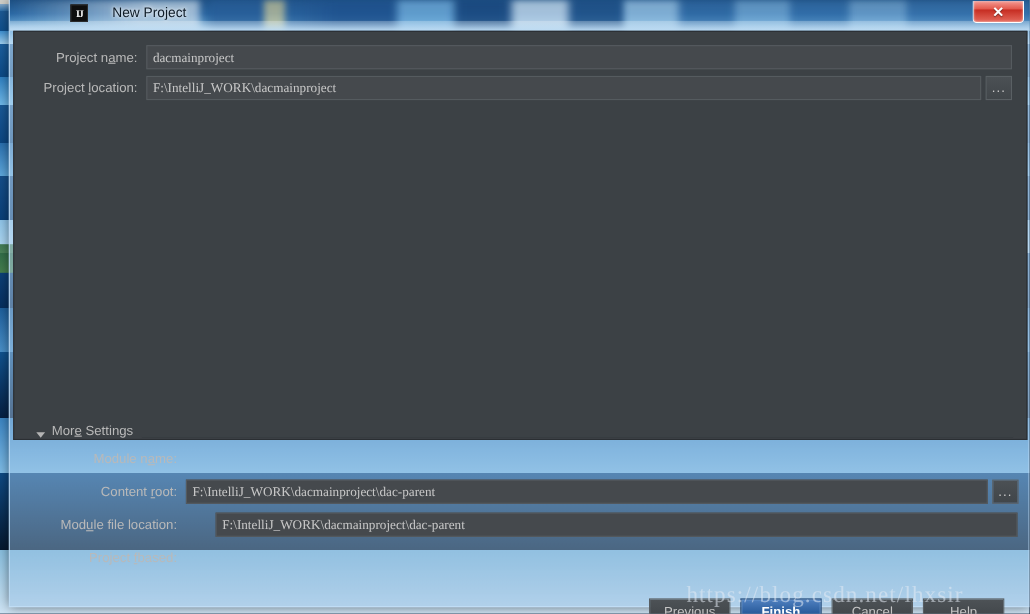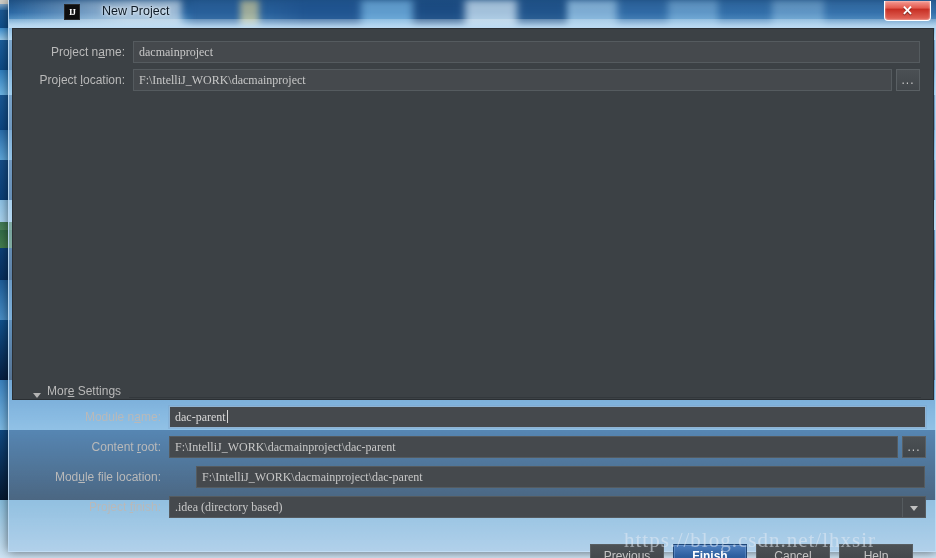--- a/index.html
+++ b/index.html
@@ -360,47 +360,40 @@
     </div>
 
     <div id="more-settings">
       <span class="tri"></span>
       <span class="ms-label"><span>Mor</span><span class="mn">e</span><span> Settings</span></span>
       <span class="ms-line"></span>
     </div>
 
     <div class="field-row" style="left:38px; top:377px;">
       <div class="field-label" style="width:118px;"><span>Module n</span><span class="mn">a</span><span>me:</span></div>
-      <div class="text-input focused" style="width:757px;"><span>dac-parent</span><span class="caret"></span></div>
     </div>
 
     <div class="field-row" style="left:38px; top:407px;justify-content:center;">
       <div class="field-label" style="width:118px;"><span>Content </span><span class="mn">r</span><span>oot:</span></div>
       <div class="text-input" style="width:729px;">F:\IntelliJ_WORK\dacmainproject\dac-parent</div>
       <div class="browse-button">
           <span class="dots">...</span>
         </div>
     </div>
 
     <div class="field-row" style="left:38px; top:437px;gap:27px;">
       <div class="field-label" style="width:118px;"><span>Mod</span><span class="mn">u</span><span>le file location:</span></div>
       <div class="text-input" style="width:729px;">F:\IntelliJ_WORK\dacmainproject\dac-parent</div>
       <div class="browse-button">
           <span class="dots">...</span>
         </div>
     </div>
 
     <div class="field-row" style="left:38px; top:467px;">
-      <div class="field-label" style="width:118px;"><span>Project </span><span class="mn">f</span><span>inish:</span></div>
-      <div class="text-input" style="width:757px; position:relative;">
-        <span>.idea (directory based)</span>
-        <span class="combo-arrow">
-            <i></i>
-          </span>
-      </div>
+      <div class="field-label" style="width:118px;"><span>Project </span><span class="mn">f</span><span>based:</span></div>
     </div>
 
     <div id="button-row">
       <div class="dlg-button">
           <span></span>
           <span class="mn">P</span>
           <span>revious</span>
         </div>
       <div class="dlg-button default">
           <span></span>

